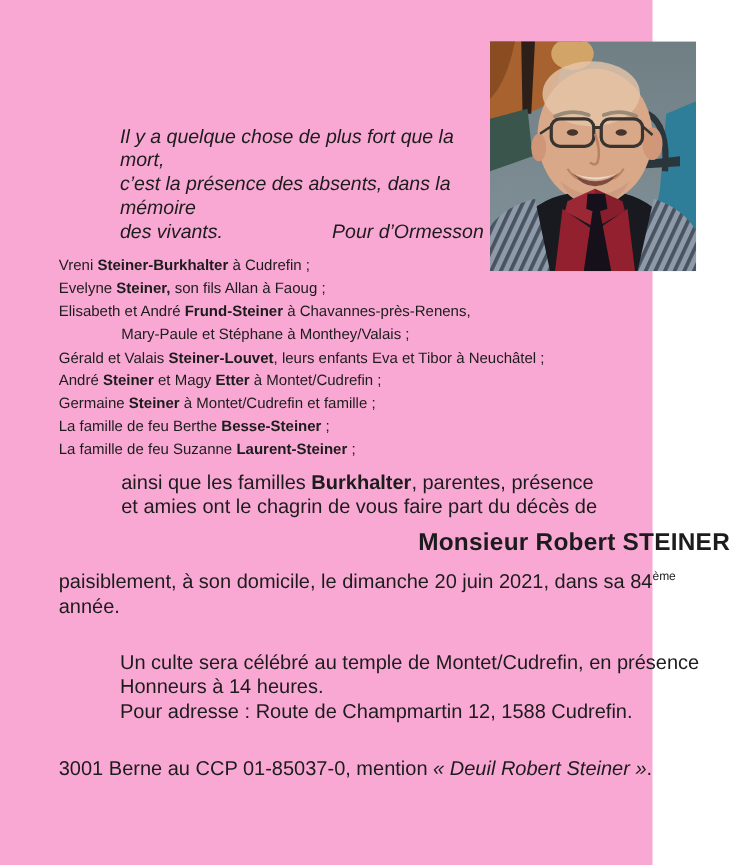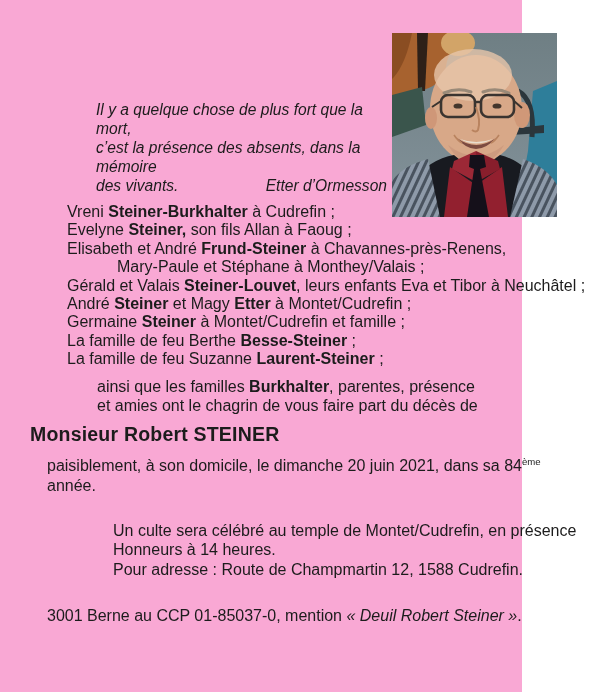--- a/index.html
+++ b/index.html
@@ -13,55 +13,55 @@
     font-style:italic; font-size:15.6px; line-height:19px;
   }
   .quote-last { display:flex; justify-content:space-between; }
   .photo-frame {
     position:absolute; left:392px; top:33px; width:165px; height:184px;
     overflow:hidden;
   }
   .photo-frame svg { display:block; }
   .names {
     position:absolute; left:47px; top:203px;
-    font-size:16px; line-height:18.4px; white-space:nowrap;margin-left:20px;
+    font-size:12px; line-height:18.4px; white-space:nowrap;
   }
   .indent1 { padding-left:50px; }
   .intro {
     position:absolute; left:97px; top:377px;
     font-size:16px; line-height:19px; white-space:nowrap;
   }
   .title {
-    position:absolute; left:0; top:423px; width:584px; text-align:left;
+    position:absolute; left:0; top:423px; width:584px; text-align:right;
     font-size:19.5px; font-weight:bold; letter-spacing:0.2px;padding-left:30px;
   }
   .death {
     position:absolute; left:47px; top:452px;
     font-size:16px; line-height:19.3px; white-space:nowrap;
   }
   .service {
-    position:absolute; left:113px; top:521px;
+    position:absolute; left:96px; top:521px;
     font-size:16px; line-height:19.3px; white-space:nowrap;
   }
   .flowers {
     position:absolute; left:47px; top:606px;
     font-size:16px; line-height:19.3px; white-space:nowrap;
   }
 </style>
 </head>
 <body>
 
 <div class="page">
 
   <div class="quote">
     <div>Il y a quelque chose de plus fort que la mort,</div>
     <div>c’est la présence des absents, dans la mémoire</div>
     <div class="quote-last">
       <span>des vivants.</span>
-      <span>Etter d’Ormesson</span>
+      <span>Pour d’Ormesson</span>
     </div>
   </div>
 
   <div class="photo-frame" role="img" aria-label="Portrait d'un homme âgé souriant, chauve, avec lunettes, chemise rouge foncé, cravate sombre et gilet à motifs">
     <svg width="165" height="184" viewBox="0 0 165 184" xmlns="http://www.w3.org/2000/svg">
       <defs>
         <pattern id="stripes" patternUnits="userSpaceOnUse" width="7" height="7" patternTransform="rotate(25)">
           <rect width="7" height="7" fill="#8e9aa9"></rect>
           <rect width="3" height="7" fill="#49535f"></rect>
         </pattern>

